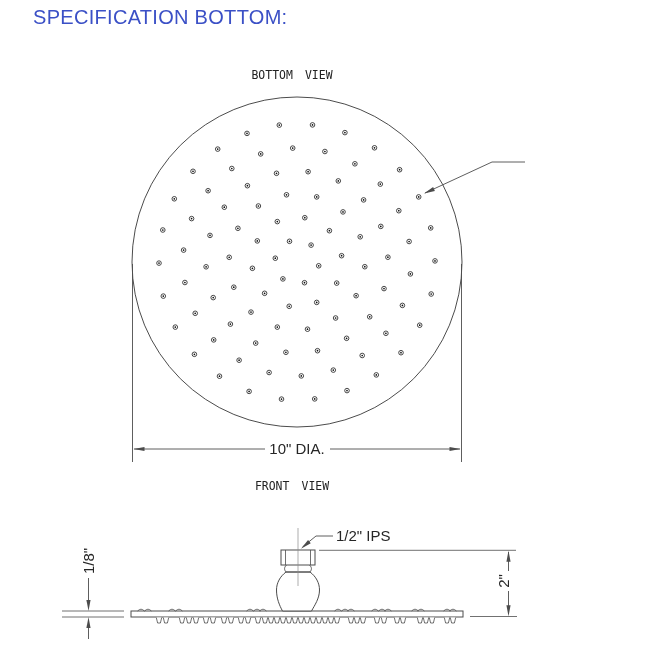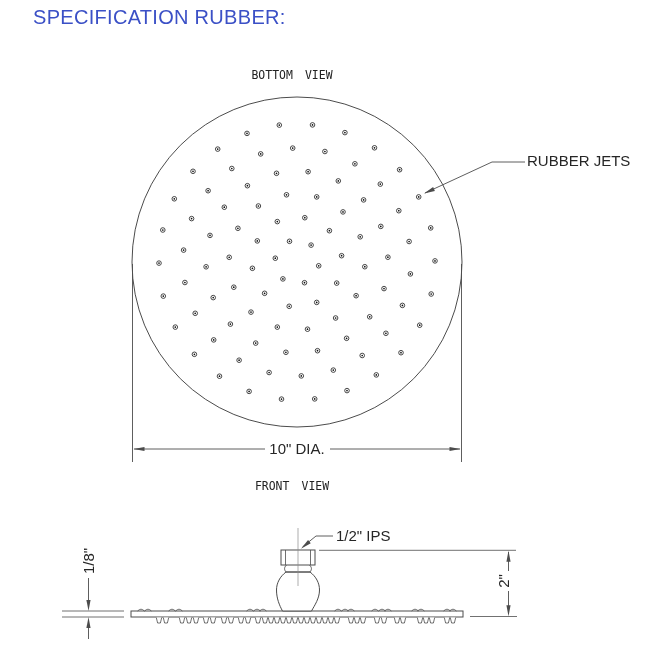--- a/index.html
+++ b/index.html
@@ -311,25 +311,24 @@
       <g>
         <line x1="62" y1="611" x2="124" y2="611" stroke="#4c4c4c" stroke-width="0.8"></line>
         <line x1="62" y1="617" x2="124" y2="617" stroke="#4c4c4c" stroke-width="0.8"></line>
         <line x1="88.5" y1="578" x2="88.5" y2="604" stroke="#4c4c4c" stroke-width="0.9"></line>
         <line x1="88.5" y1="624" x2="88.5" y2="639" stroke="#4c4c4c" stroke-width="0.9"></line>
         <polygon points="88.5,611 90.6,600 86.4,600" fill="#4c4c4c"></polygon>
         <polygon points="88.5,617 86.4,628 90.6,628" fill="#4c4c4c"></polygon>
       </g>
     </svg>
 
-  <div class="lbl title" style="left:33px;top:6px;">SPECIFICATION RUBBER:</div>
+  <div class="lbl title" style="left:33px;top:6px;">SPECIFICATION BOTTOM:</div>
 
   <div class="lbl cad ctr" style="left:187px;top:68px;width:210px;">BOTTOM VIEW</div>
 
-  <div class="lbl ari" style="left:527px;top:153px;">RUBBER JETS</div>
 
   <div class="lbl ari ctr" style="left:247px;top:441px;width:100px;">10" DIA.</div>
 
   <div class="lbl cad ctr" style="left:187px;top:479px;width:210px;">FRONT VIEW</div>
 
   <div class="lbl ari" style="left:336px;top:528px;">1/2" IPS</div>
 
   <div class="lbl ari rot" style="left:89px;top:561px;">1/8"</div>
 
   <div class="lbl ari rot" style="left:504px;top:581px;">2"</div>

